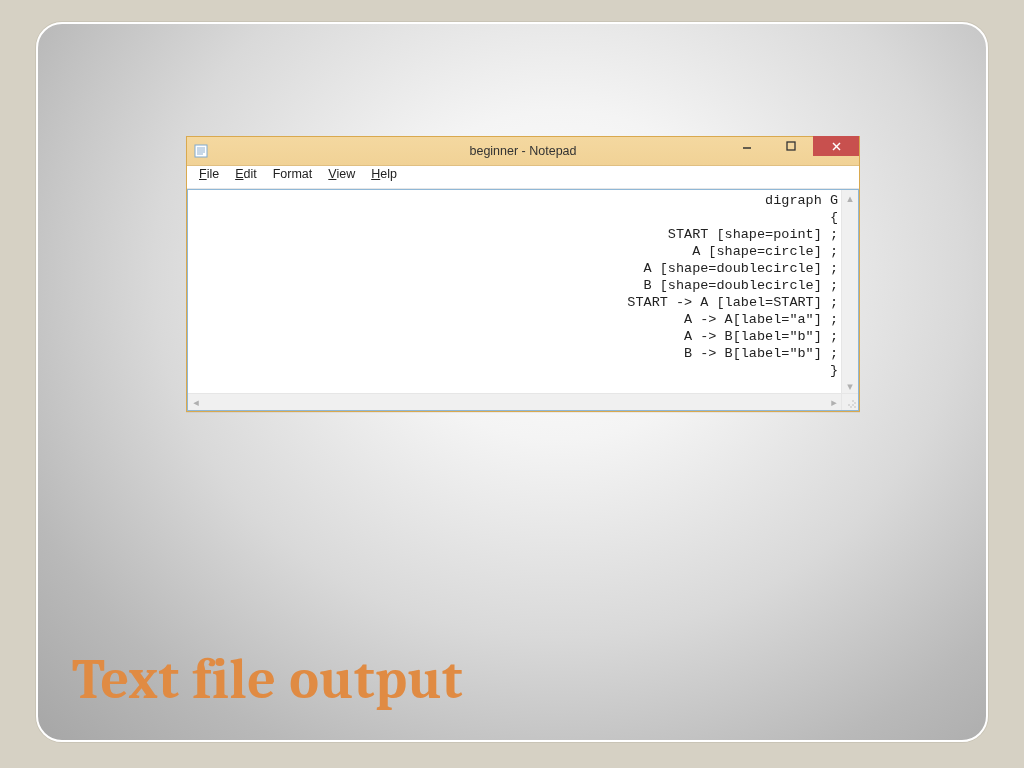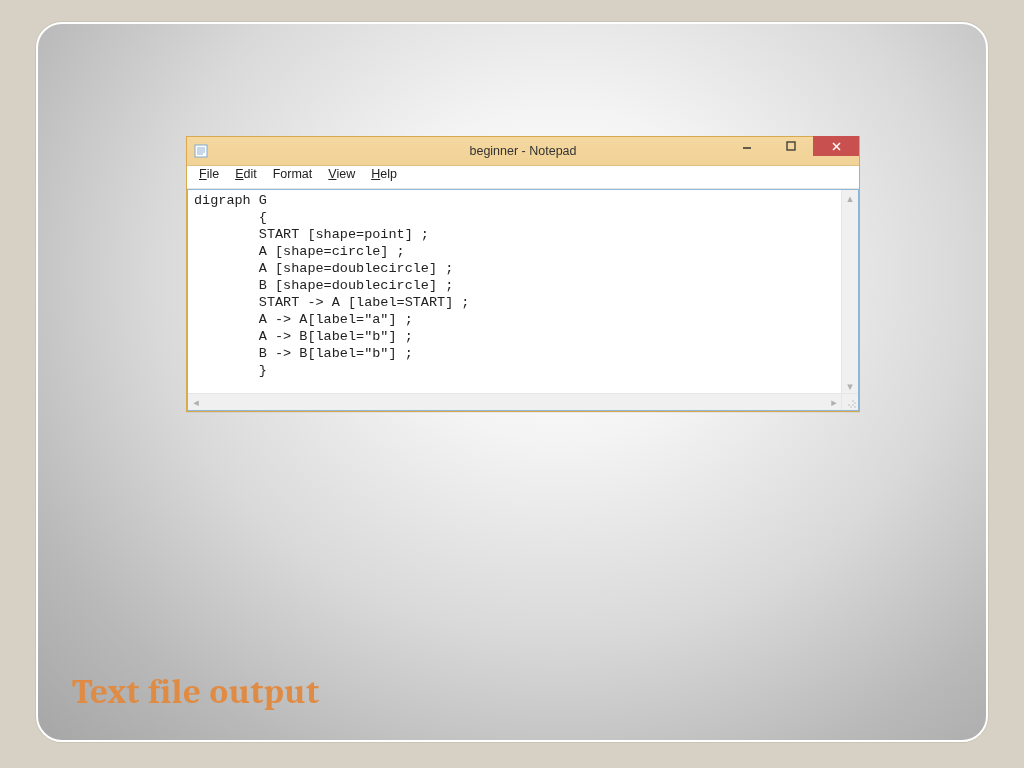--- a/index.html
+++ b/index.html
@@ -24,21 +24,21 @@
     border: 2px solid #ffffff;
     box-shadow: 0 0 0 1px #c9c4b6;
     box-sizing: border-box;
   }
 
   .slide-title {
     position: absolute;
     left: 34px;
     bottom: 28px;
     font-family: Cambria, Georgia, serif;
-    font-size: 35px;
+    font-size: 56px;
     font-weight: 700;
     color: #e08b43;
     letter-spacing: 0.5px;
   }
 
   
   .notepad {
     position: absolute;
     left: 148px;
     top: 112px;
@@ -118,20 +118,21 @@
   }
   .menu-item u { text-decoration: underline; }
 
   .editor-wrap {
     border: 1px solid #8fb7d6;
     margin: 0;
     background: #fff;
     height: 222px;
     position: relative;
     box-sizing: border-box;
+    text-align: right;
   }
 
   .editor {
     position: absolute;
     top: 0; left: 0; right: 16px; bottom: 16px;
     padding: 2px 4px 2px 6px;
     font-family: Consolas, "Courier New", monospace;
     font-size: 13.5px;
     line-height: 17px;
     white-space: pre;

